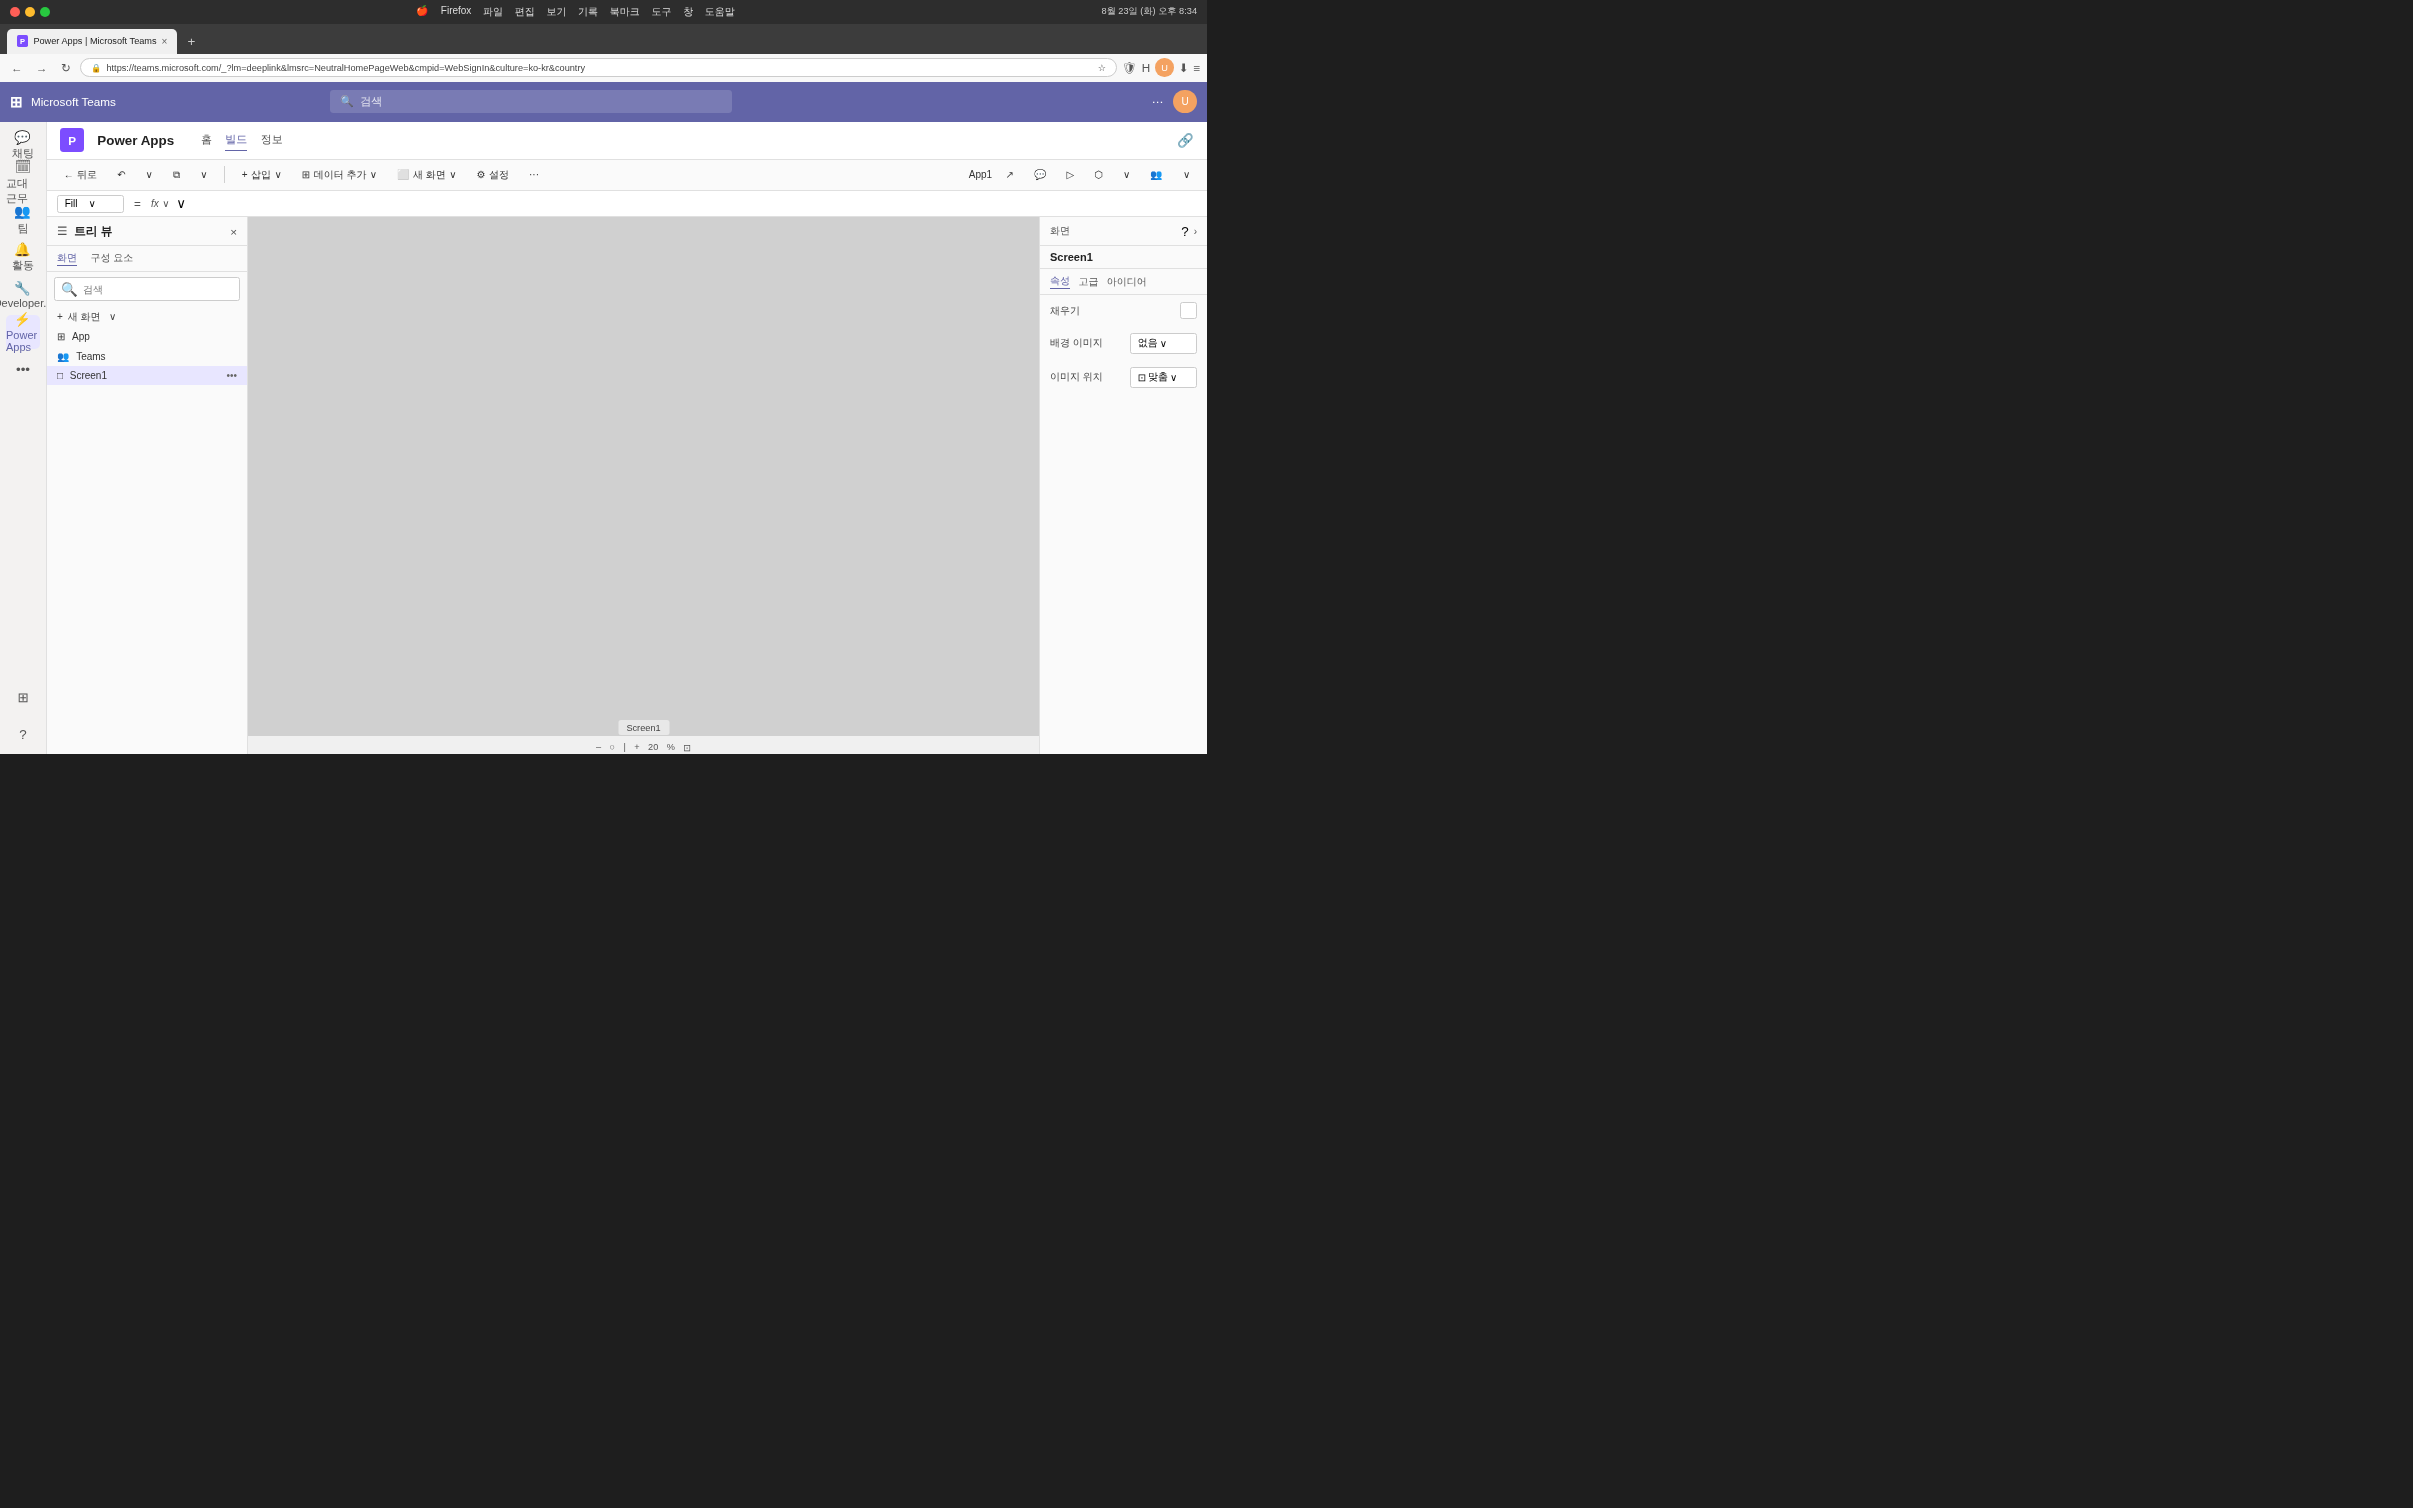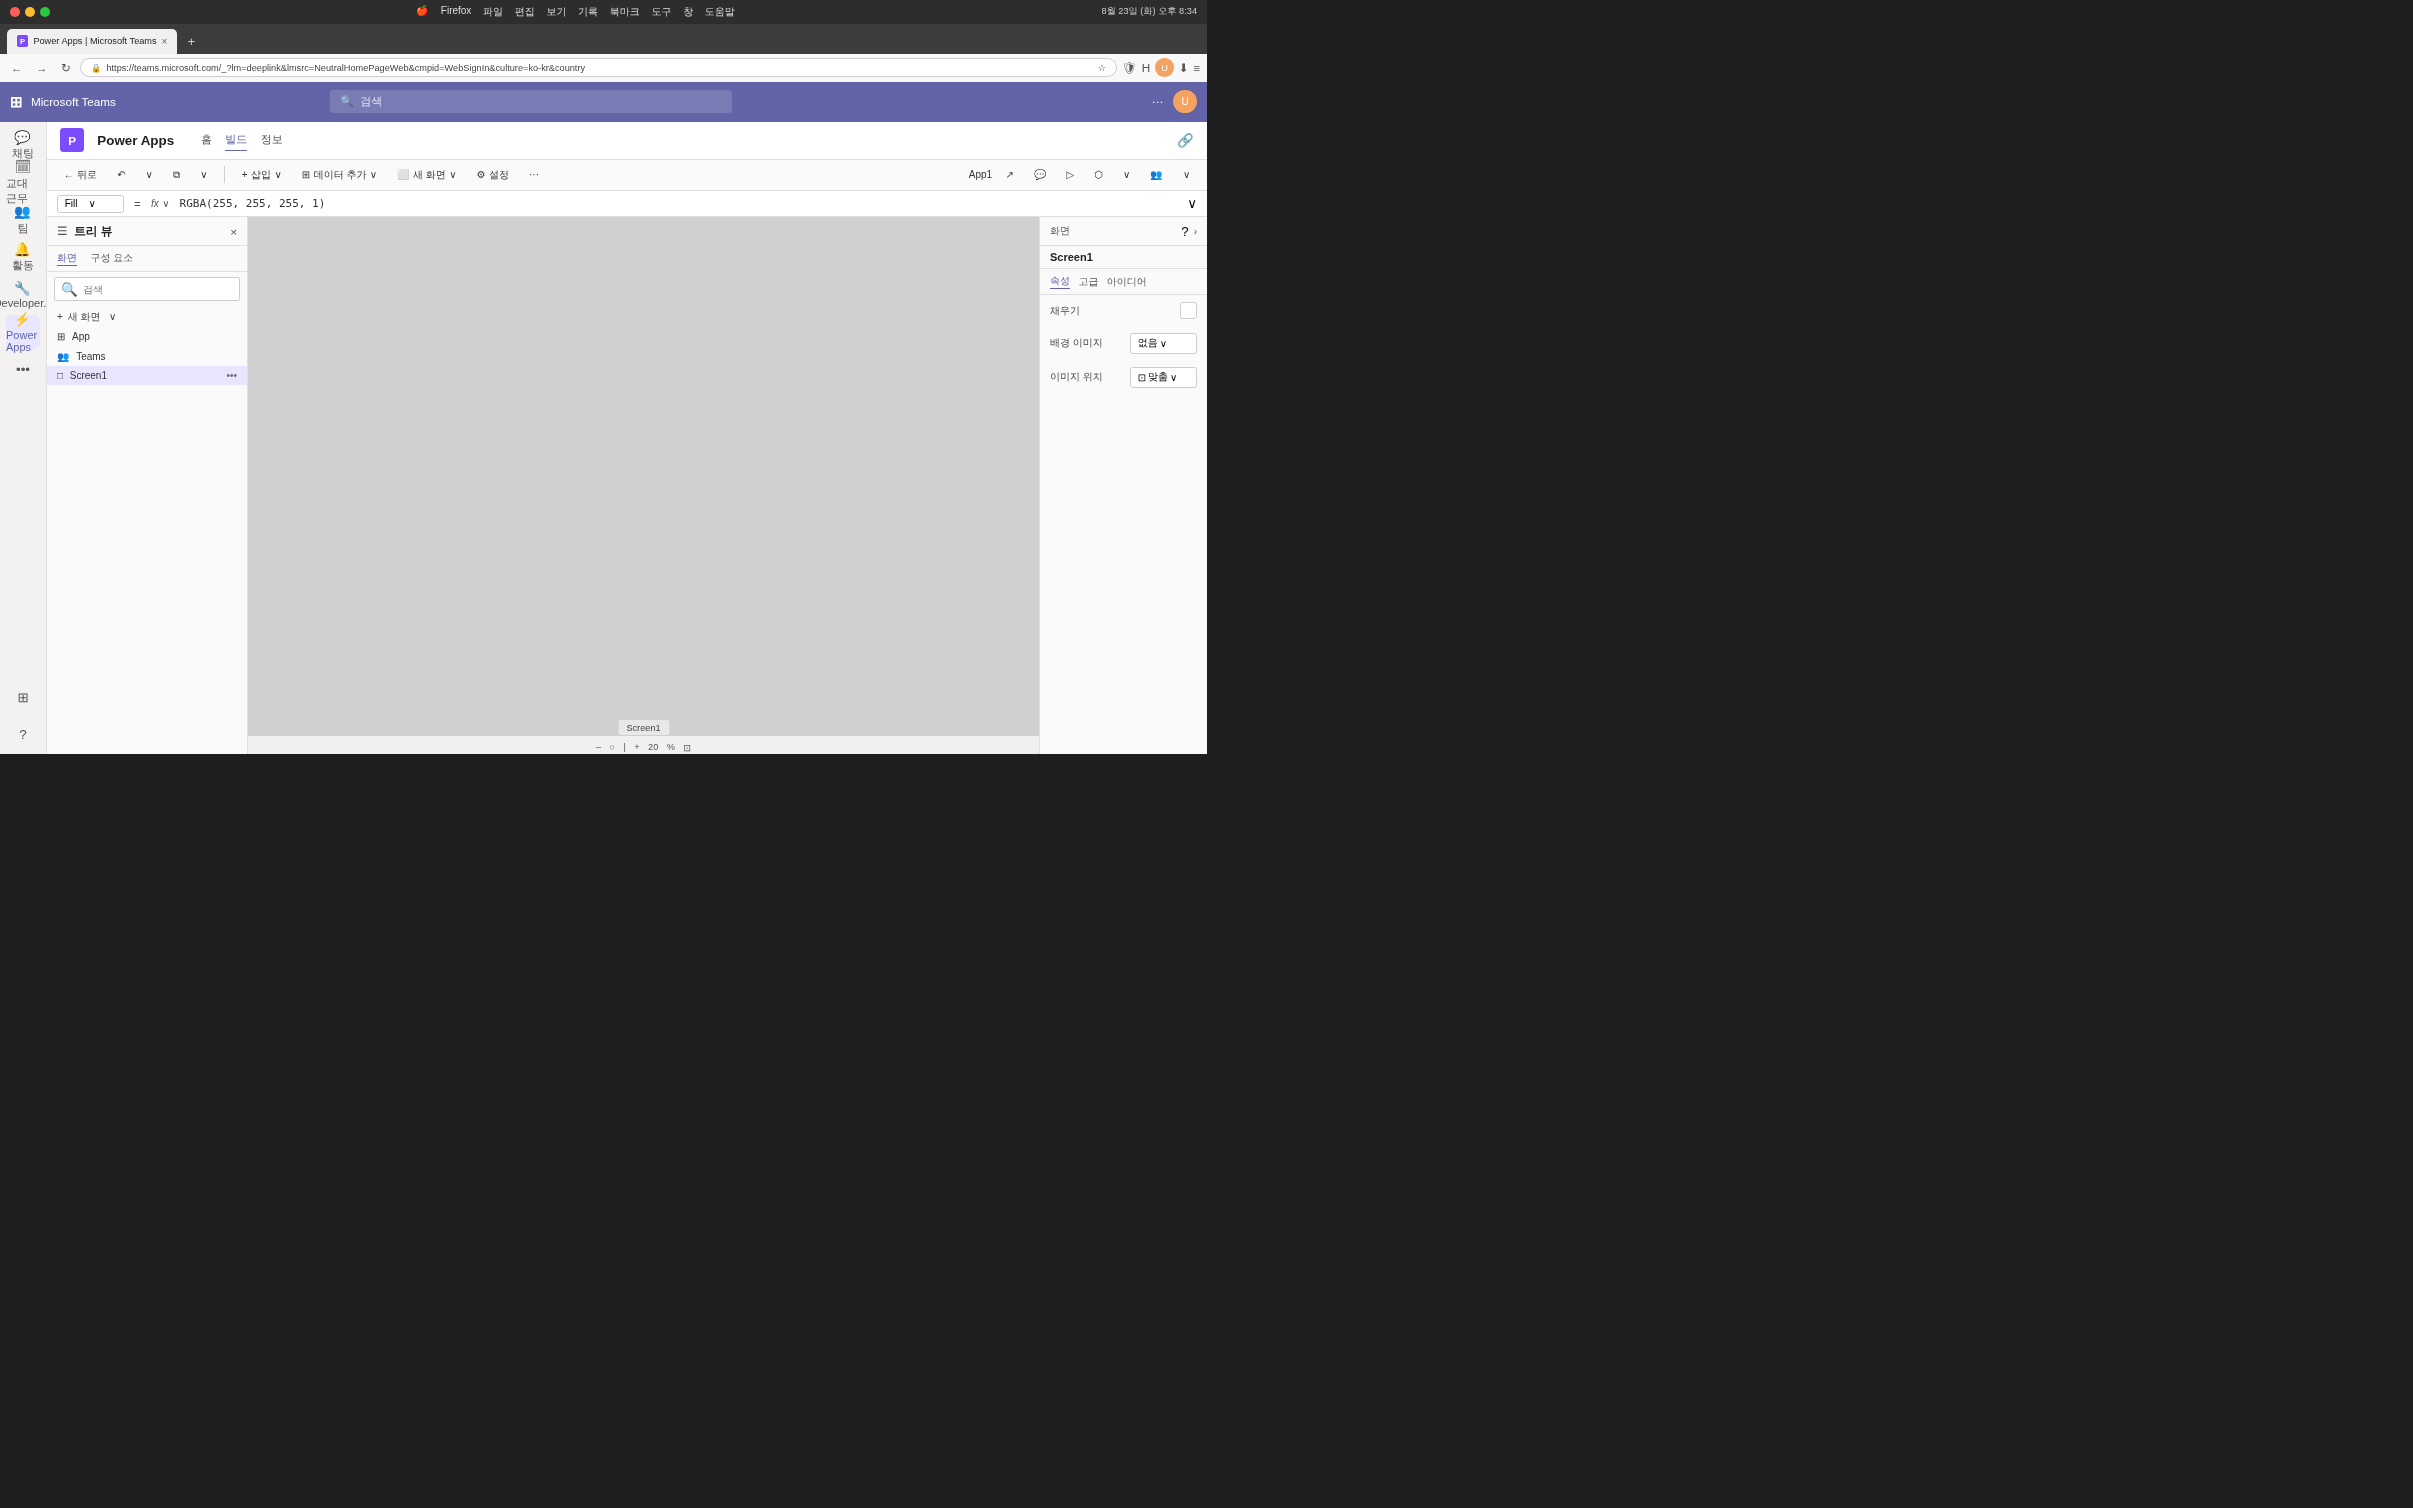--- a/index.html
+++ b/index.html
@@ -602,21 +602,20 @@
       <div class="formula-bar">
         <div class="formula-dropdown">
           <span>Fill</span>
           <span>∨</span>
         </div>
         <span class="formula-eq">=</span>
         <div class="formula-fx">
           <span style="font-style:italic;">fx</span>
           <span>∨</span>
         </div>
-        <input class="formula-input" value="RGBA(255, 255, 255, 1)" style="">
         <span>∨</span>
       </div>
 
       <div class="pa-main">
 
         <div class="tree-panel">
           <div class="tree-header">
             <span class="hamburger">☰</span>
             <span class="tree-title">트리 뷰</span>
             <span class="tree-close">×</span>

